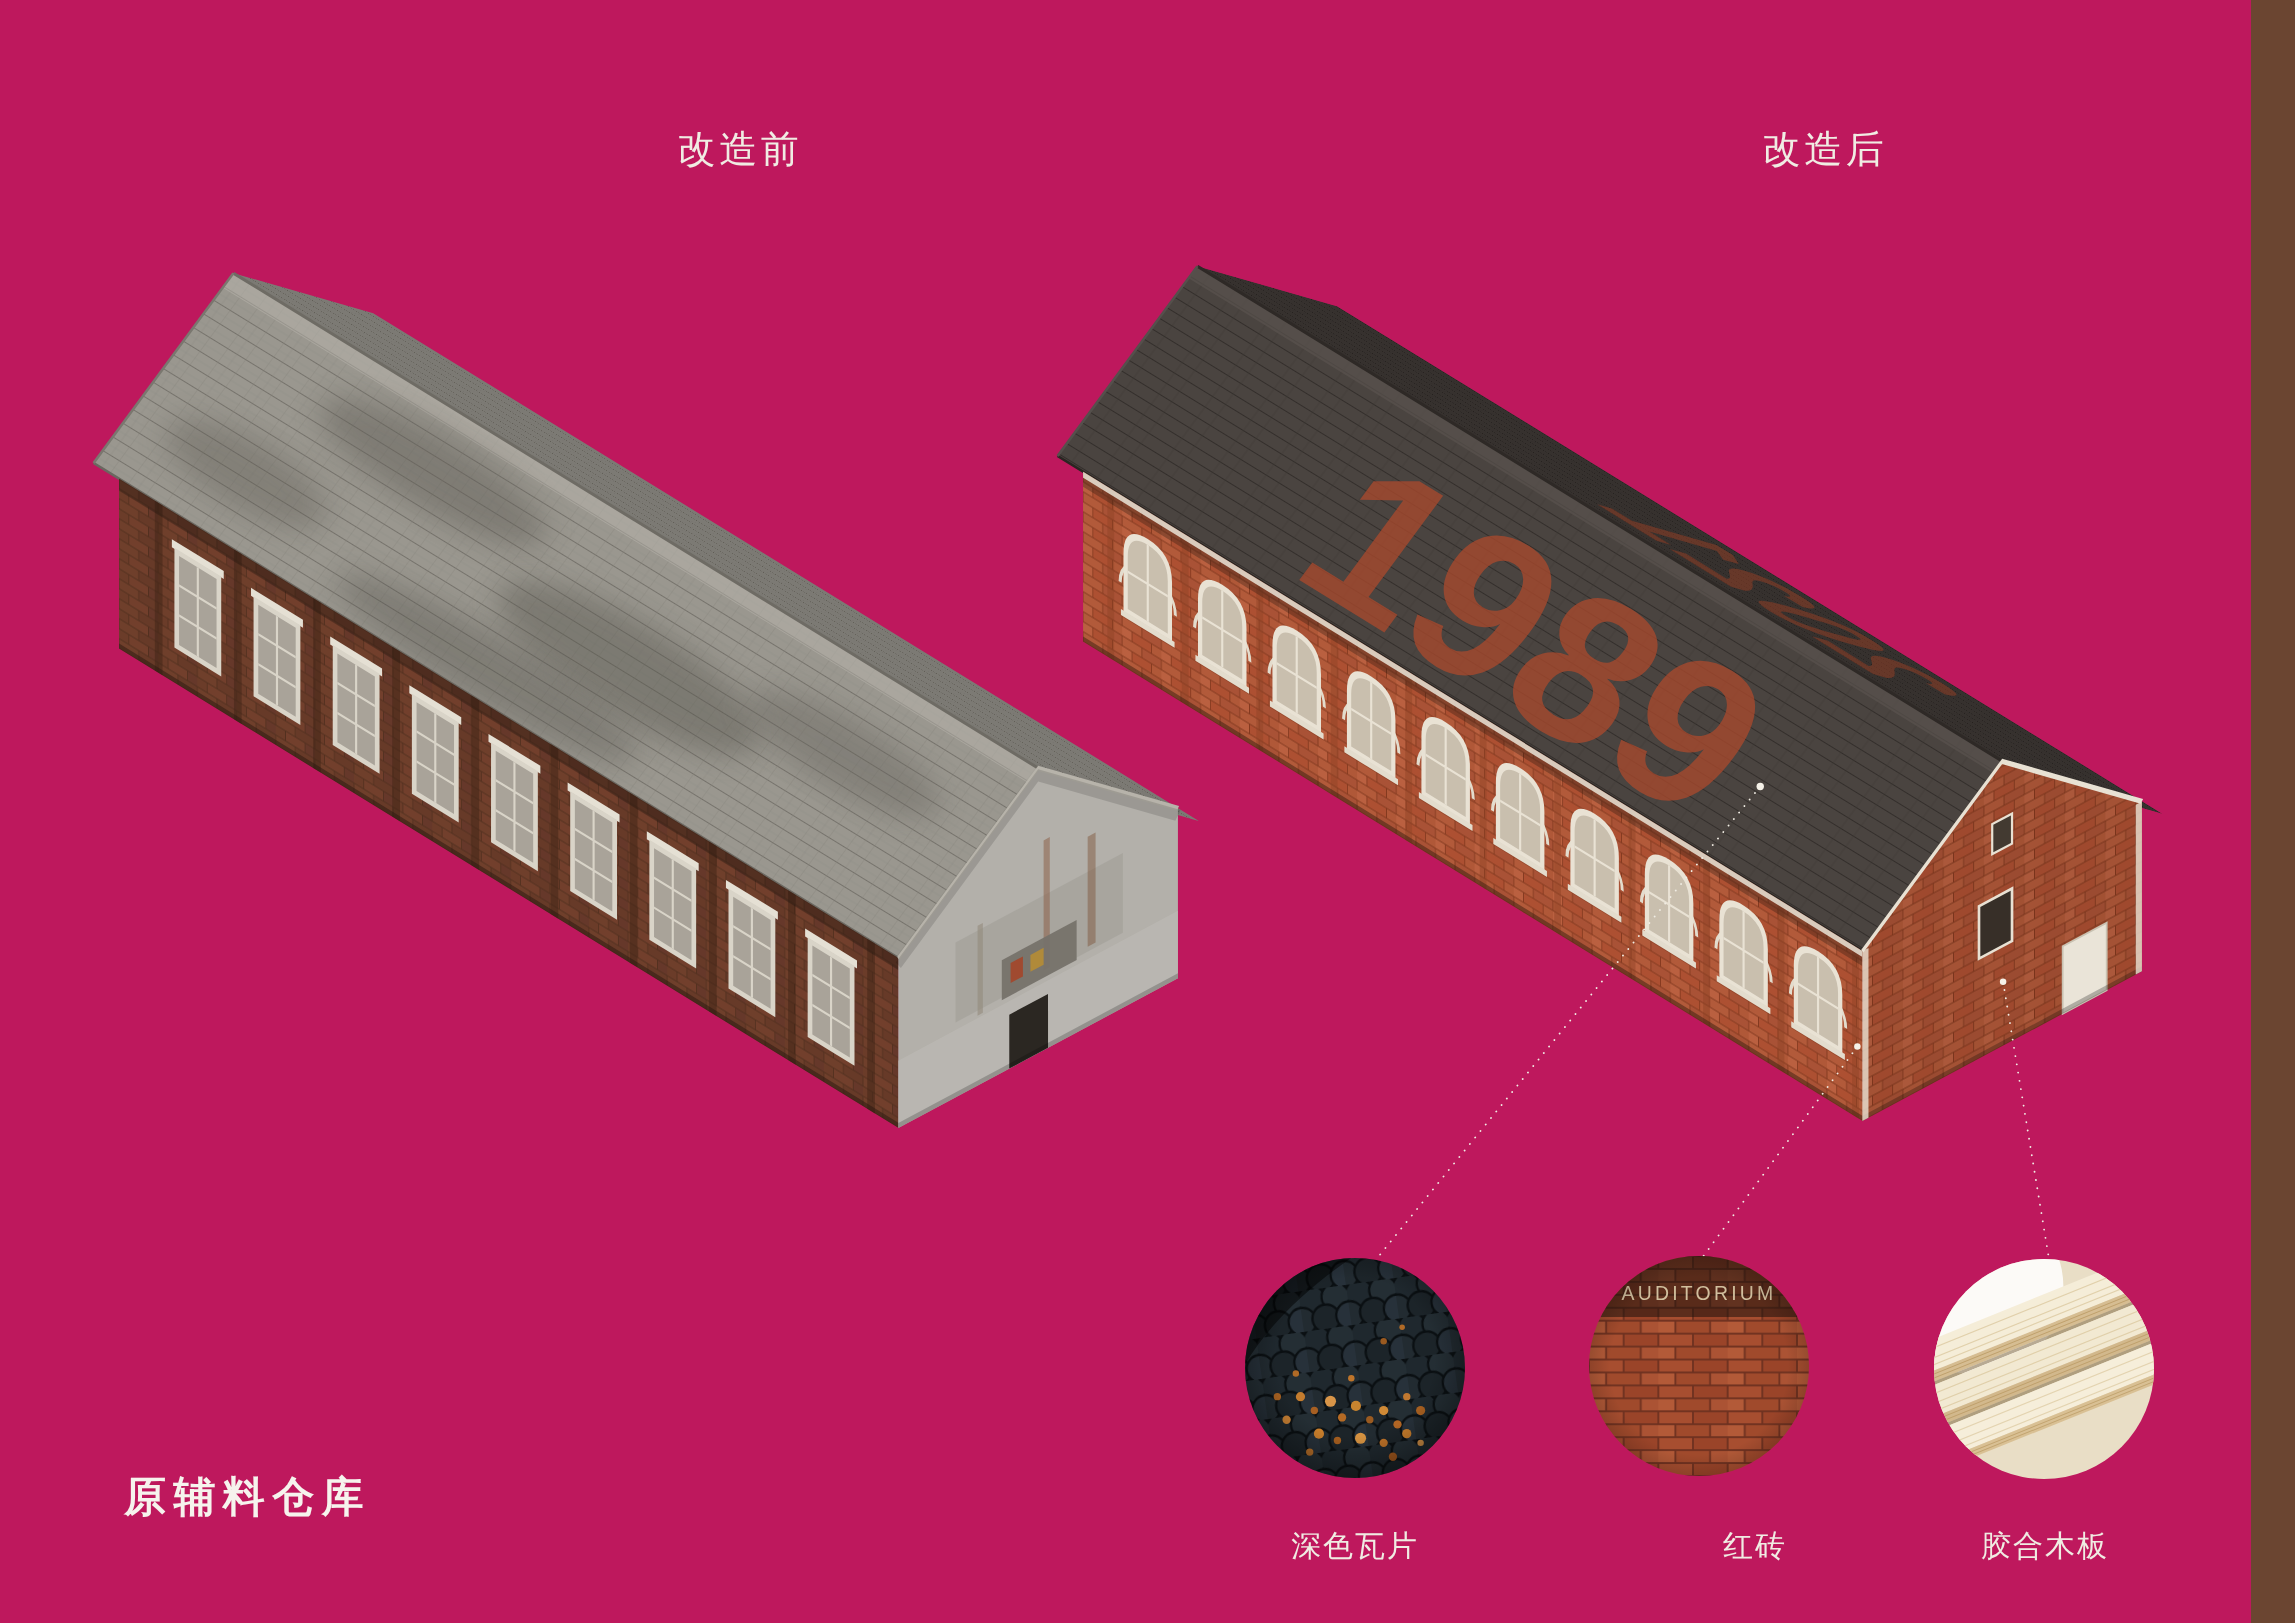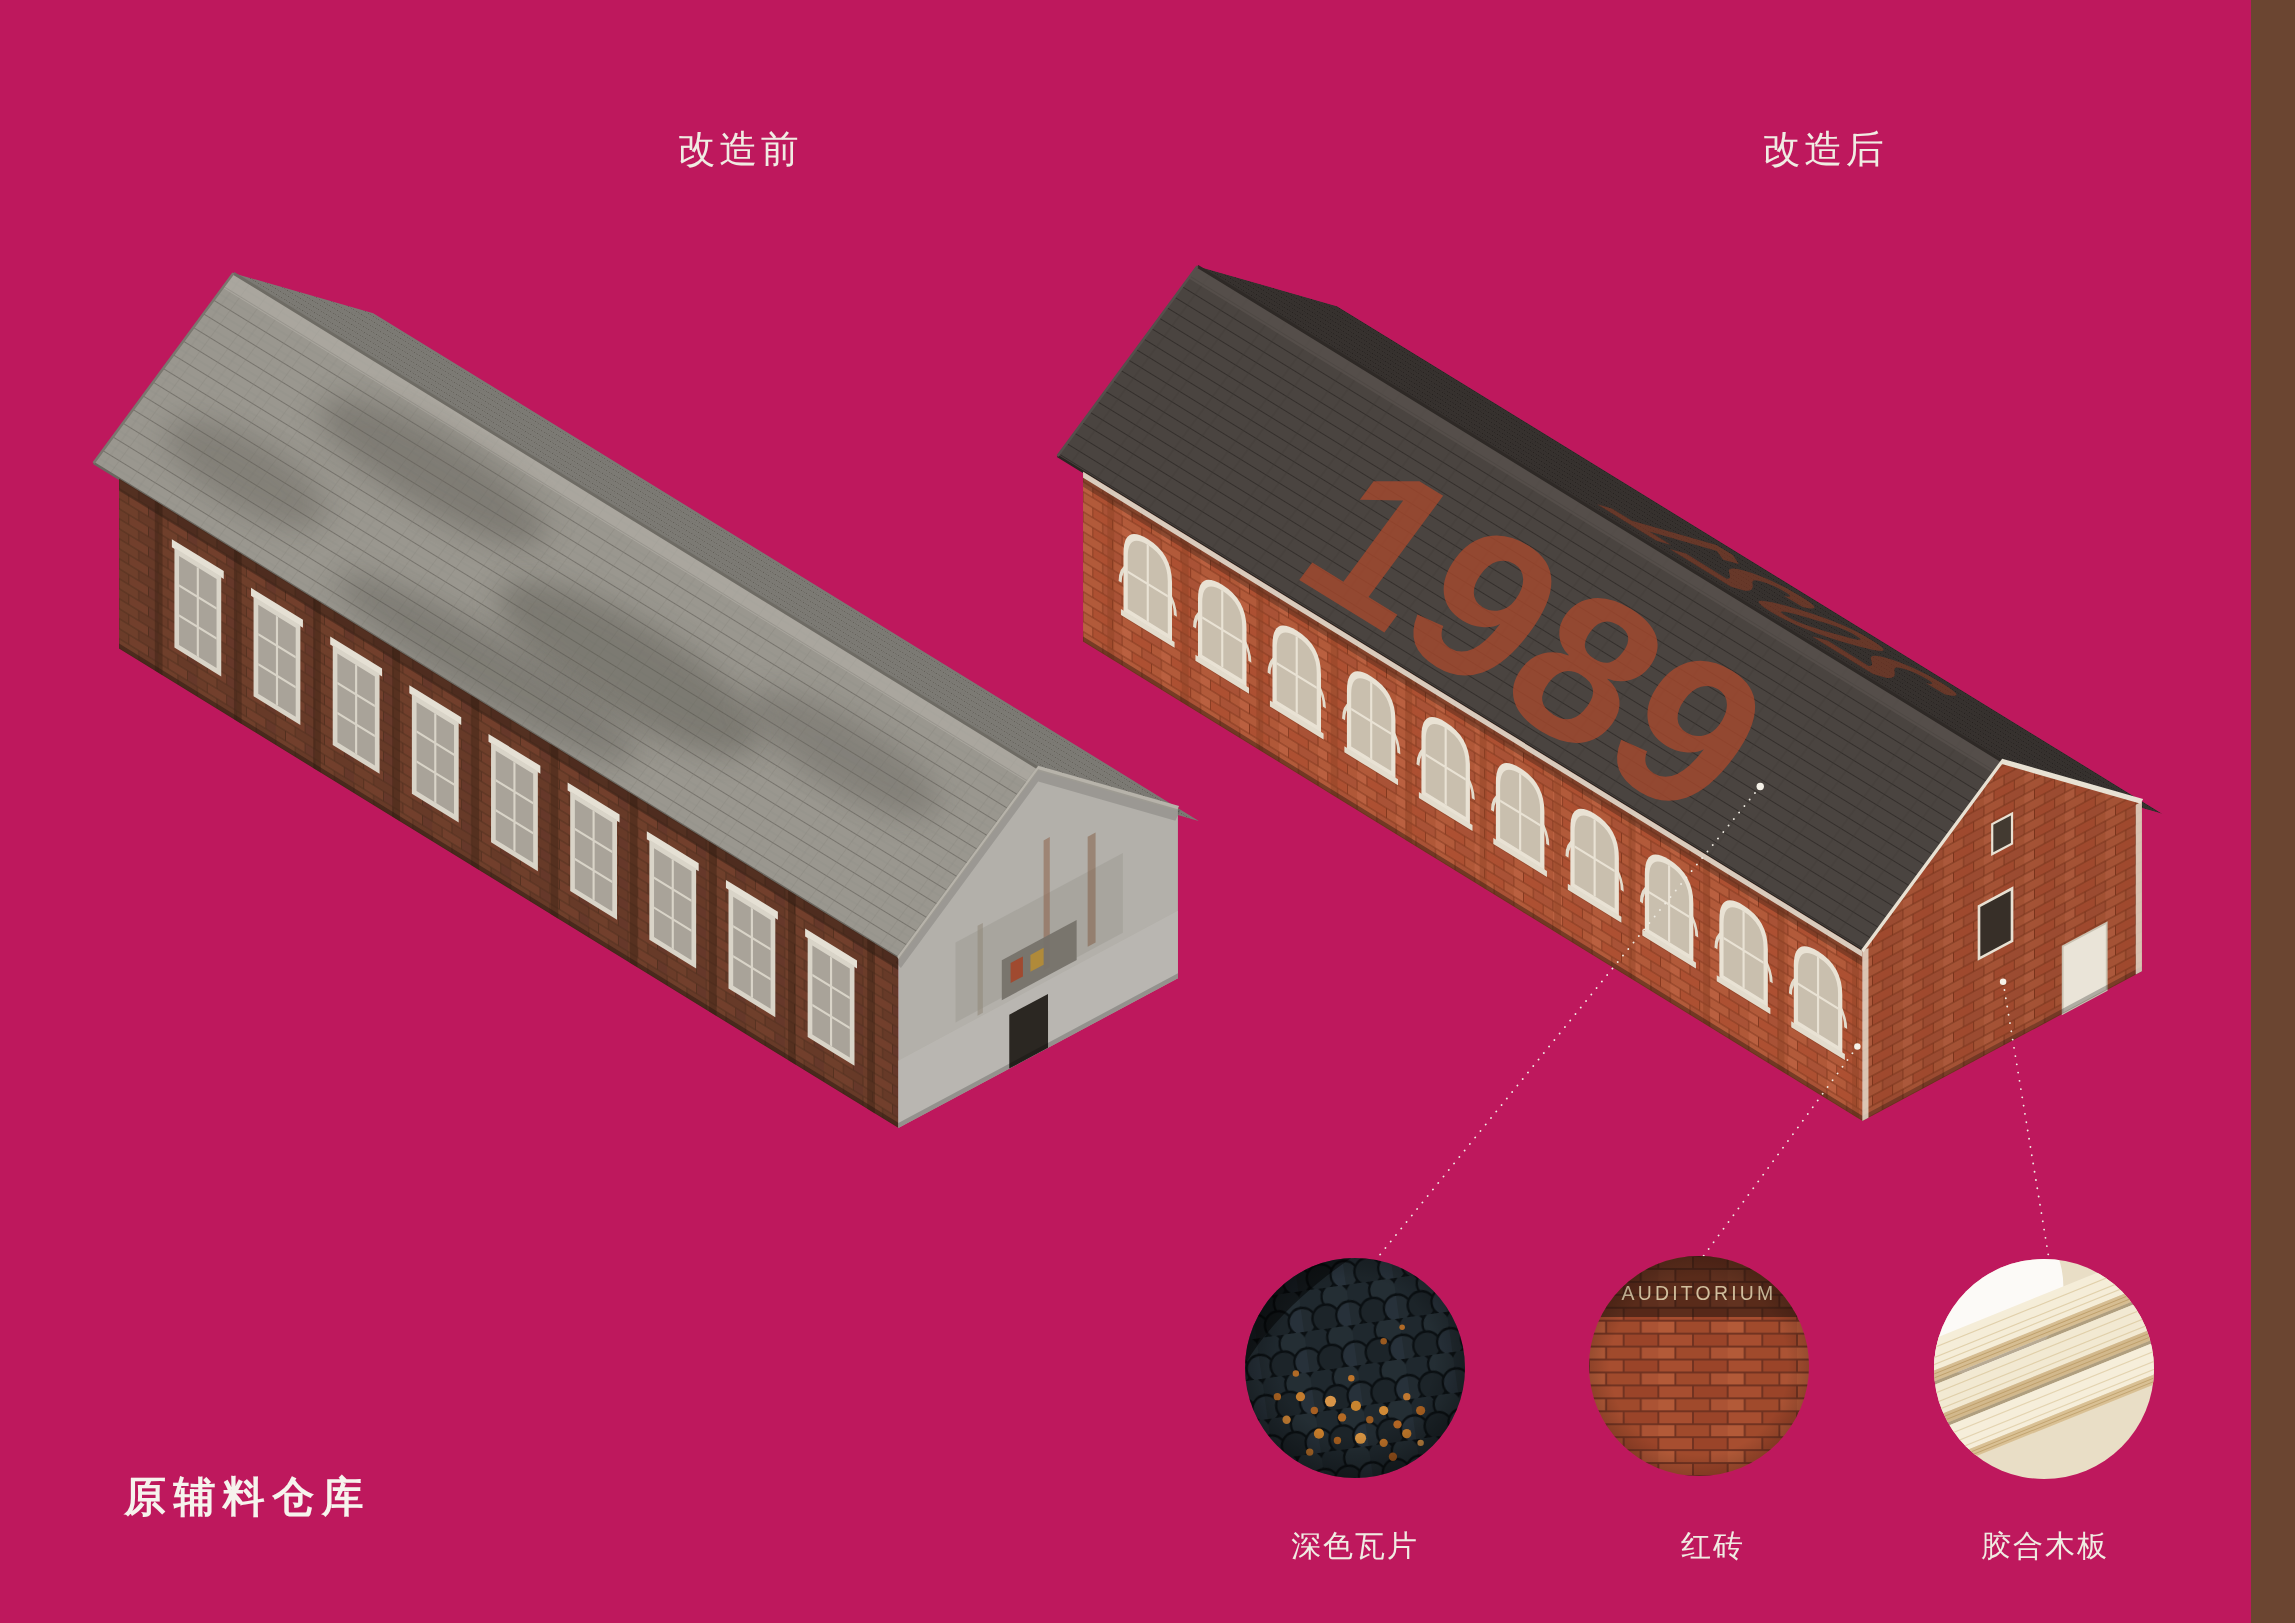--- a/index.html
+++ b/index.html
@@ -410,19 +410,19 @@
         <rect x="-300" y="29" width="600" height="7" fill="#8a7450" opacity="0.6"></rect>
         <rect x="-300" y="36" width="600" height="64" fill="#f6eeda"></rect>
         <path d="M-300 54 H300 M-300 74 H300 M-300 90 H300" stroke="#dfcda6" stroke-width="2.5" opacity="0.8"></path>
         <rect x="-300" y="100" width="600" height="20" fill="#d9c094"></rect>
         <path d="M-300 107 H300 M-300 114 H300" stroke="#c2a470" stroke-width="2"></path>
       </g>
     </svg>
   </div>
 
   <div class="mat-label" style="left:1355px;top:1526px;">深色瓦片</div>
-  <div class="mat-label" style="left:1713px;top:1526px;">红砖</div>
+  <div class="mat-label" style="left:1755px;top:1526px;">红砖</div>
   <div class="mat-label" style="left:2045px;top:1526px;">胶合木板</div>
 
   <div class="page-title" style="left:124px;top:1469px;">原辅料仓库</div>
 
 </div>
 
 
 </body></html>

